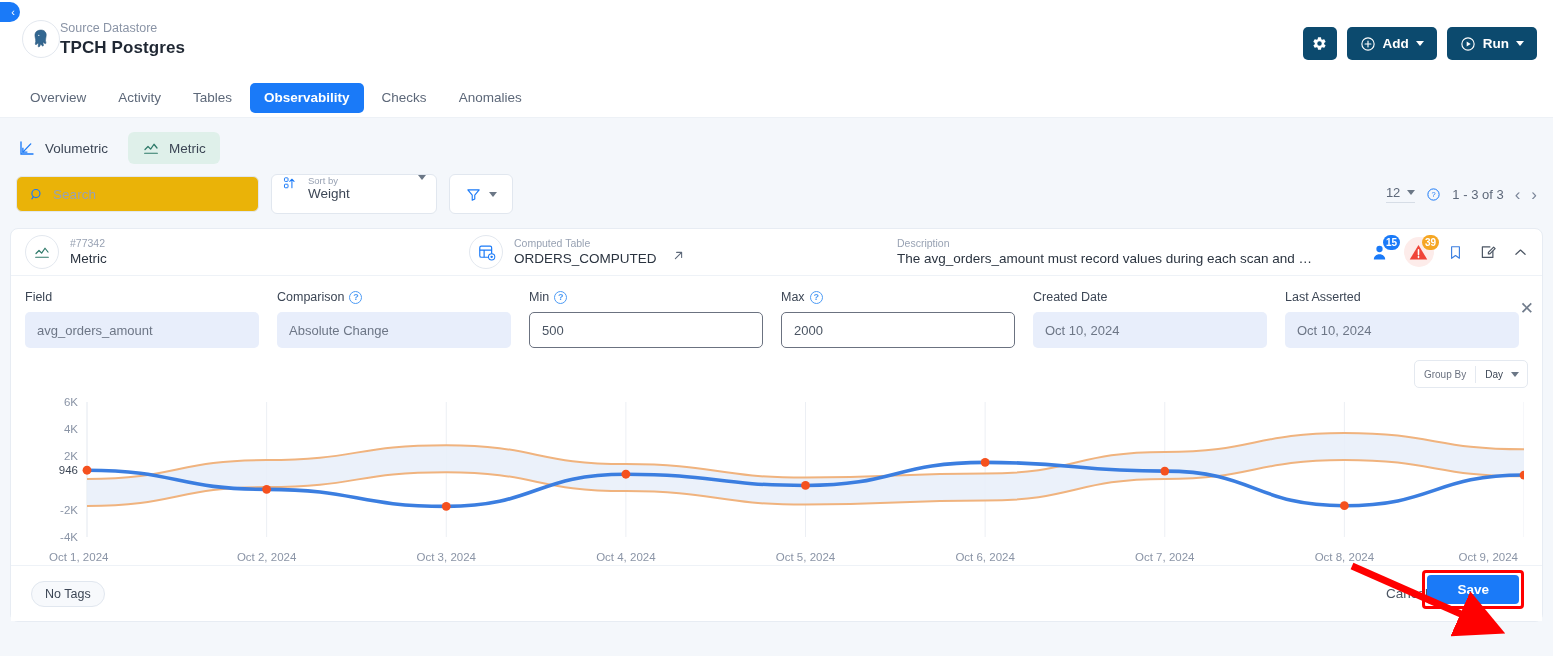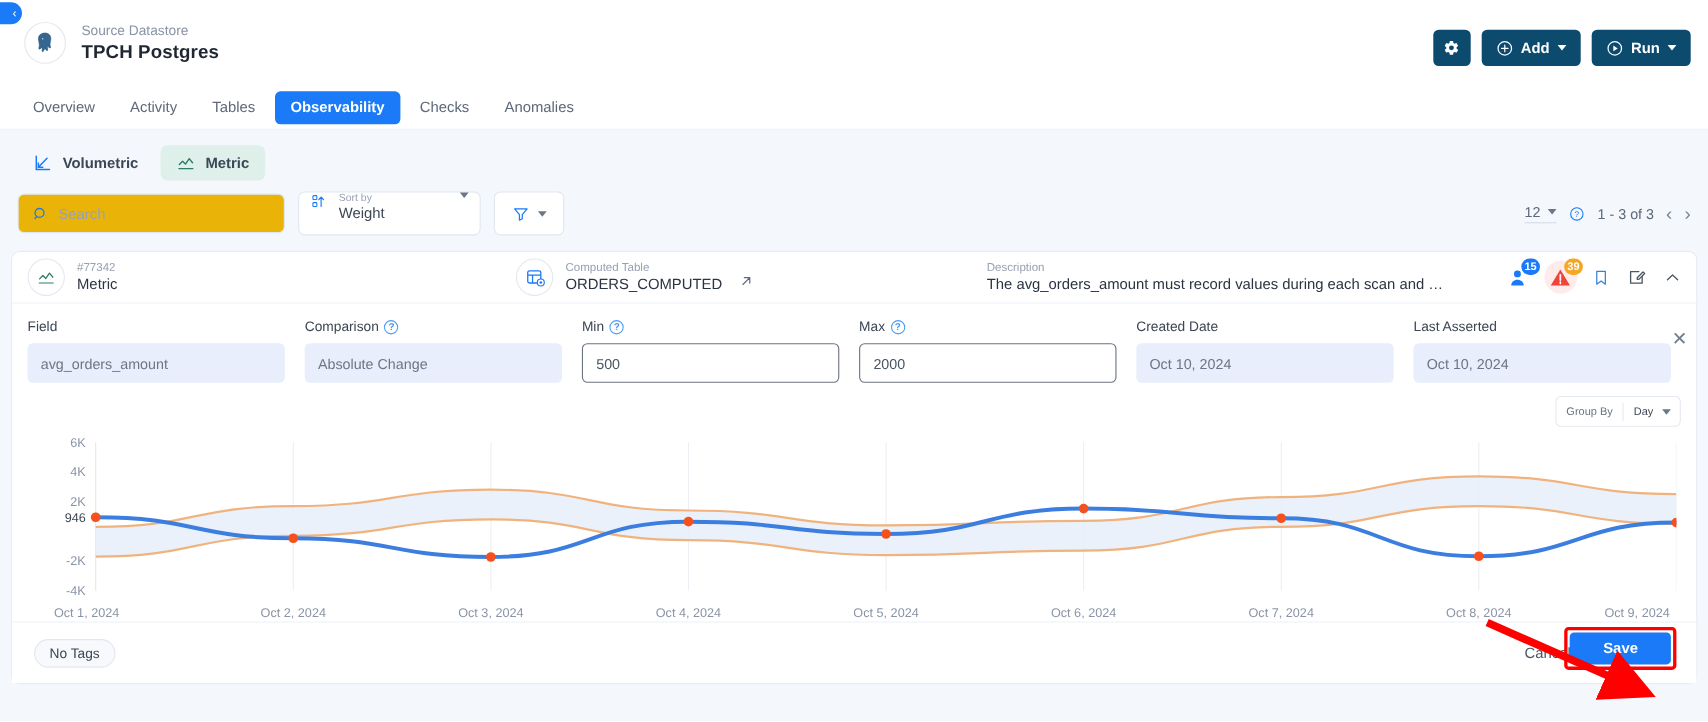--- a/index.html
+++ b/index.html
@@ -25,21 +25,21 @@
   .header {
     position: relative; height: 78px; background: #fff;
     display: flex; align-items: center; padding: 0 16px;
   }
   .avatar {
     width: 38px; height: 38px; border-radius: 50%;
     border: 1px solid #e3e8ef; background: #fff;
     display: flex; align-items: center; justify-content: center;
     margin-left: 6px; flex: 0 0 auto;
   }
-  .title-block { margin-left: 14px; }
+  .title-block { }
   .title-kicker { font-size: 12.5px; color: #8a94a6; line-height: 17px; }
   .title-main { font-size: 17px; font-weight: 700; color: #1f2733; line-height: 22px; letter-spacing: .1px; }
 
   .header-actions {
     position: absolute; right: 16px; top: 27px;
     display: flex; align-items: center; gap: 10px;
   }
   .btn-blue {
     background: #0c4a6e; color: #fff; border: none; border-radius: 5px;
     height: 33px; display: flex; align-items: center; gap: 7px;
@@ -59,21 +59,21 @@
   }
   .tab {
     font-size: 13.5px; color: #5d6879; padding: 7px 14px;
     border-radius: 5px; cursor: pointer; line-height: 16px;
   }
   .tab.active { background: #1a7af8; color: #fff; font-weight: 700; }
 
   
   .body-shell { background: #f4f7fb; padding: 0 0 0 0; height: 538px; position: relative; }
 
-  .seg-row { display: flex; align-items: flex-start; gap: 6px; padding: 14px 16px 10px 16px; font-weight: bold; }
+  .seg-row { display: flex; align-items: flex-start; gap: 6px; padding: 14px 16px 10px 4px; }
   .seg {
     display: flex; align-items: center; gap: 9px; padding: 7px 14px;
     border-radius: 6px; font-size: 13.5px; color: #3c4655; cursor: pointer;
   }
   .seg.active { background: #dff0ea; }
 
   .filter-row { display: flex; align-items: center; padding: 0 16px; gap: 12px; position: relative; }
   .search-box {
     width: 243px; height: 36px; background: #eab308; border: 1px solid #e1e7ef;
     border-radius: 6px; display: flex; align-items: center; gap: 9px; padding: 0 12px;

